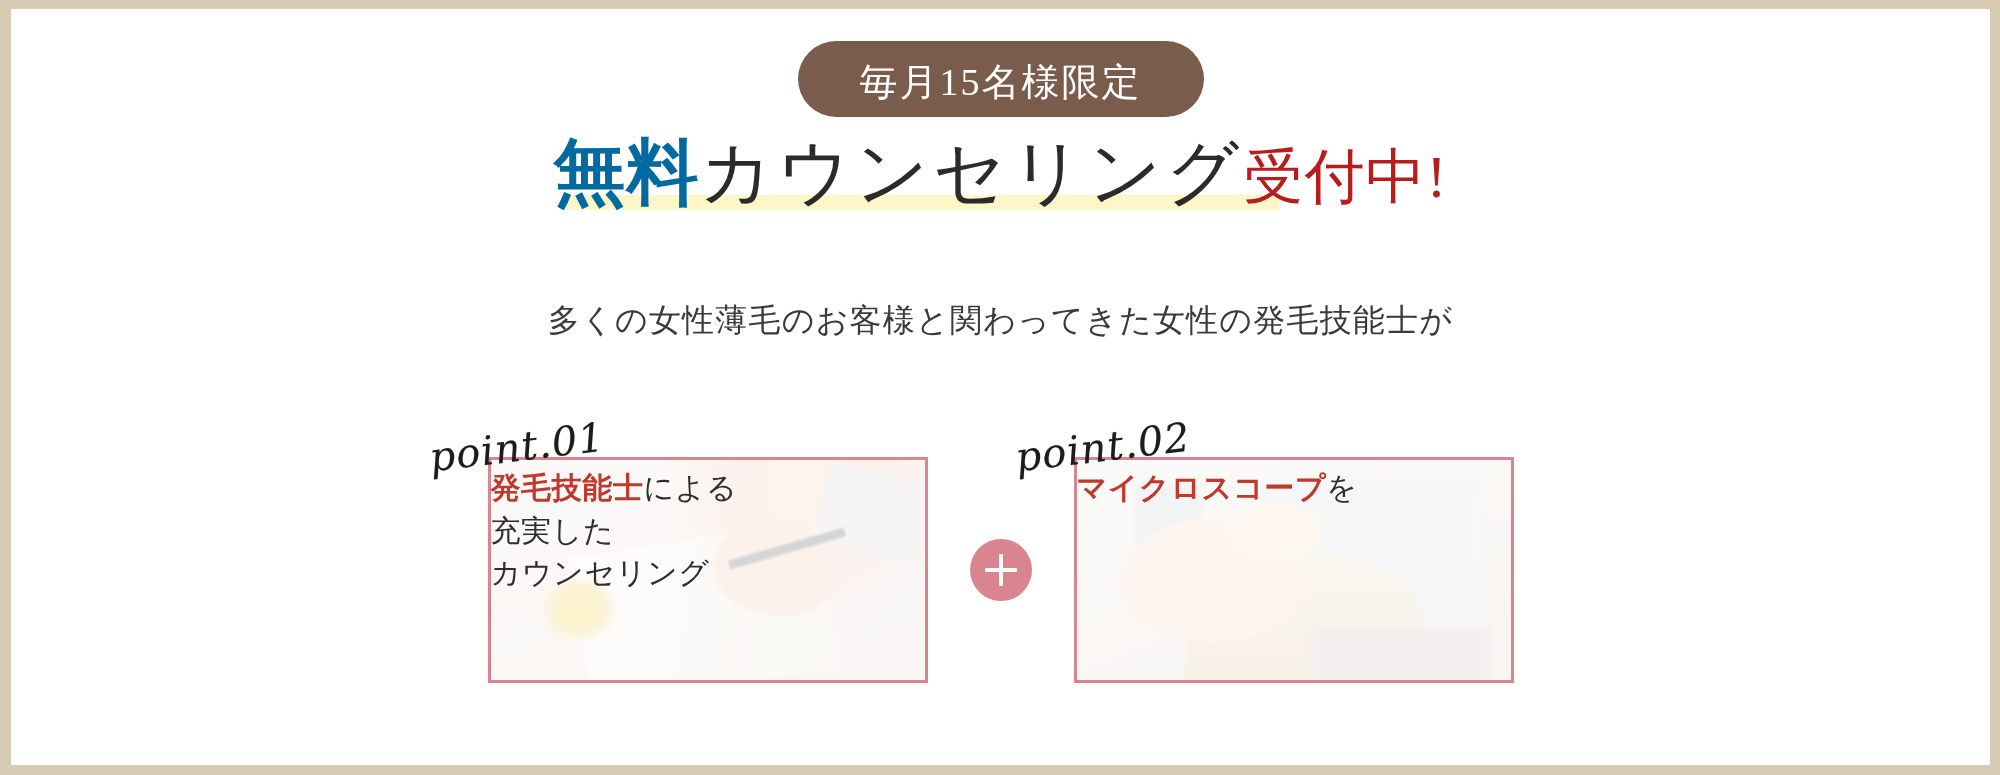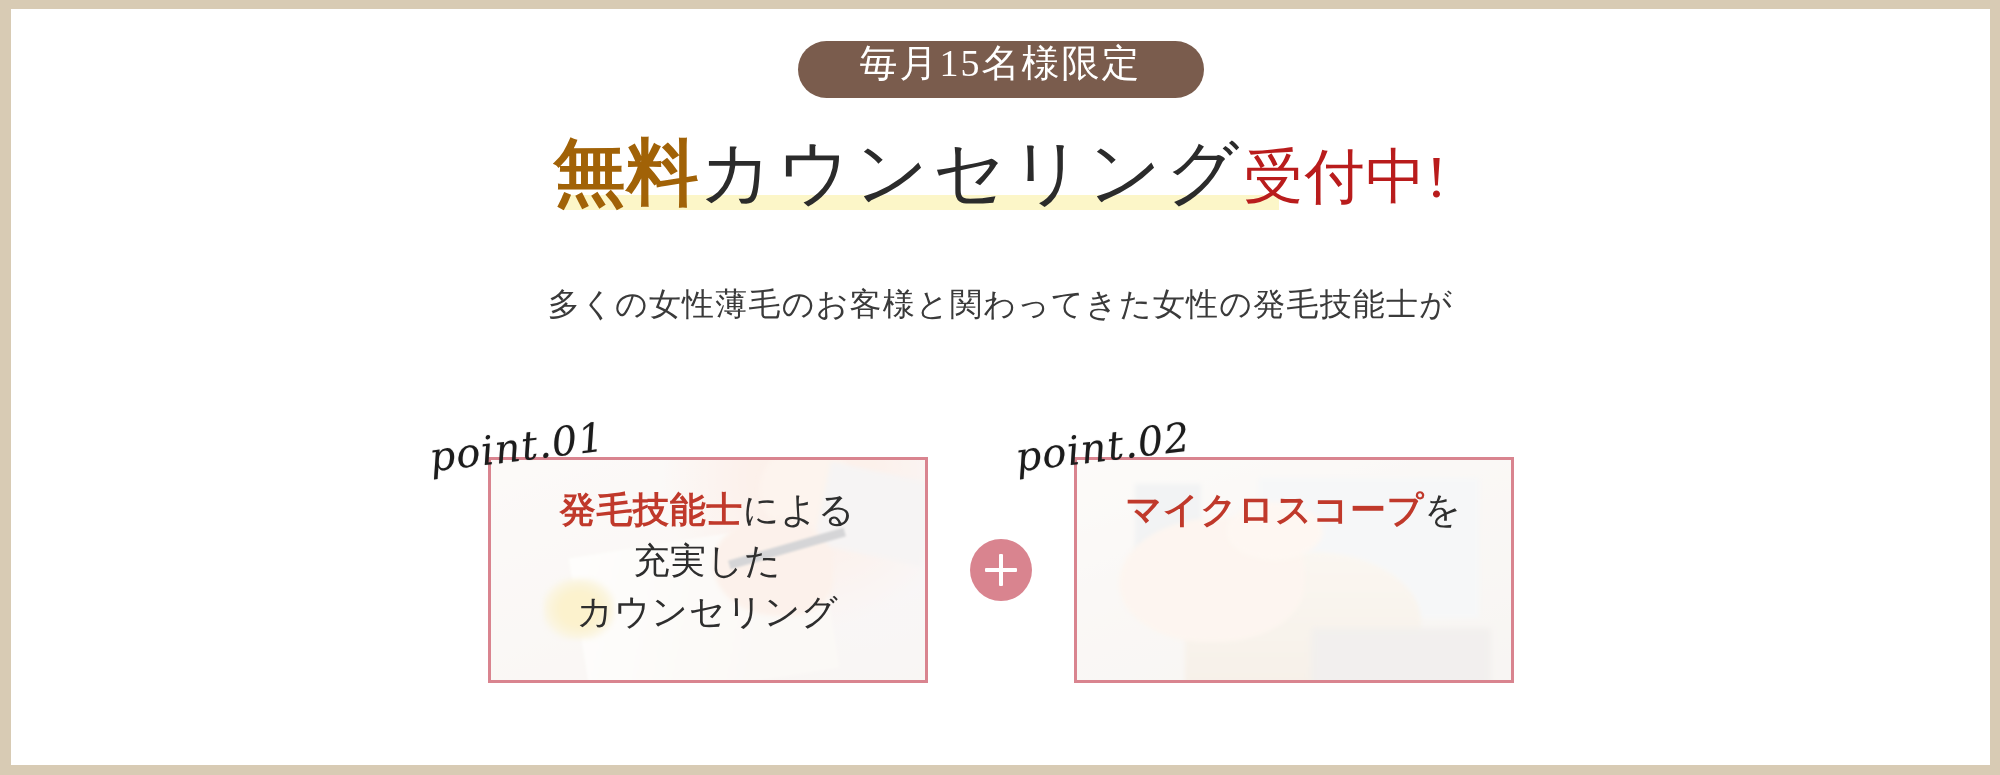--- a/index.html
+++ b/index.html
@@ -39,21 +39,21 @@
     top: 32px;
     left: 0;
     width: 100%;
     text-align: center;
   }
   .badge {
     display: inline-block;
     background: #7a5c4d;
     color: #ffffff;
     border-radius: 40px;
-    padding: 3px 62px 16px;
+    padding: 22px 62px 16px;
     font-family: "Liberation Serif", "DejaVu Serif", serif;
     font-size: 38px;
     line-height: 1.0;
     letter-spacing: 2px;
     white-space: nowrap;
   }
 
   
   .headline-wrap {
     position: absolute;
@@ -80,36 +80,36 @@
     bottom: 3px;
     height: 15px;
     background: #fcf6c8;
     z-index: 0;
   }
   .headline .hl-text {
     position: relative;
     z-index: 1;
   }
   .hl-red {
-    color: #a16207;
+    color: #0369a1;
     font-weight: 700;
   }
   .hl-kana {
     color: #2b2b2b;
     letter-spacing: 4px;
   }
   .hl-tail {
     color: #b91c1c;
     font-size: 60px;
   }
 
   
   .lead {
     position: absolute;
-    top: 270px;
+    top: 286px;
     left: 0;
     width: 100%;
     text-align: center;
     font-size: 32px;
     line-height: 1.62;
     color: #3a3a3a;
     letter-spacing: 1.2px;
   }
   .lead .lead-line { display: block; }
 
@@ -257,23 +257,23 @@
     left: 234px; top: 168px;
     width: 180px; height: 62px;
     background: #cfc7c0;
     filter: blur(3px);
   }
 
   
   .card-text {
     position: relative;
     z-index: 4;
-    text-align: center;
-    padding-top: 24px;
-    font-size: 36px;
+    text-align: left;
+    padding-top: 7px;
+    font-size: 30px;
     line-height: 1.42;
     color: #2e2e2e;
     letter-spacing: 0.6px;
   }
   .card-text .ct-line { display: block; white-space: nowrap; }
   .ct-strong {
     color: #c0392b;
     font-weight: 700;
   }
 

